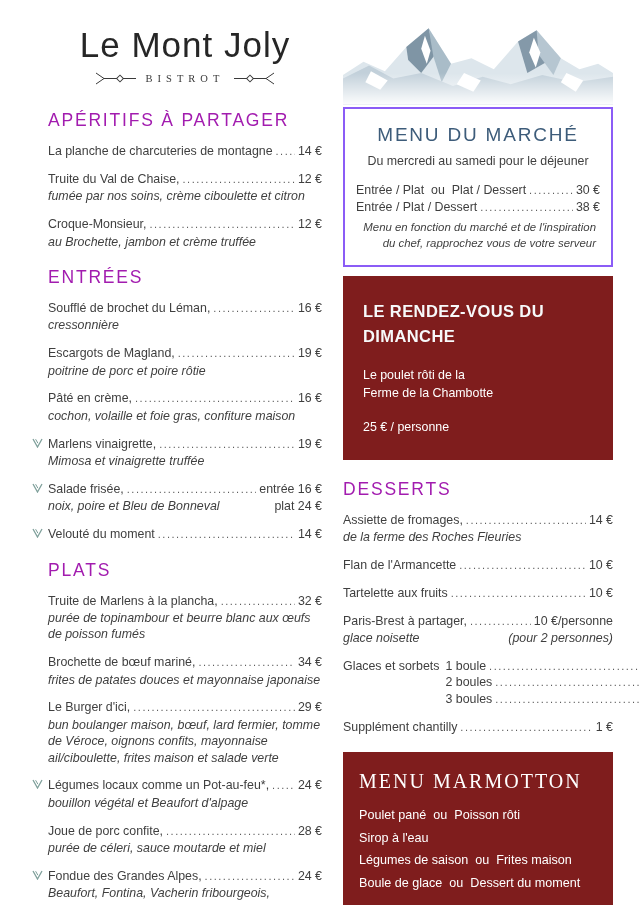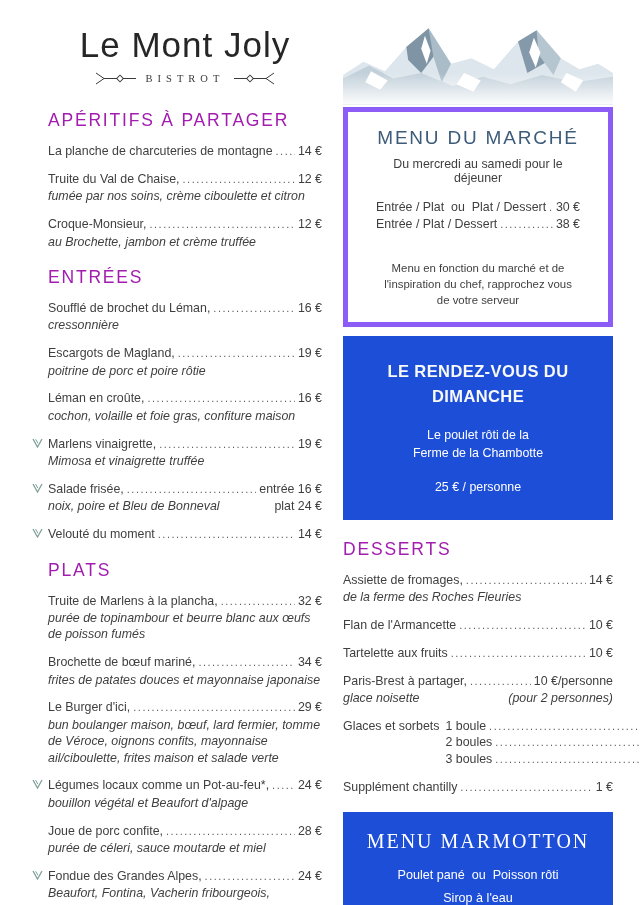--- a/index.html
+++ b/index.html
@@ -37,27 +37,27 @@
   .item-desc .desc-right.italic{font-style:italic;}
   .veg-mark{position:absolute;left:-16px;top:2px;line-height:0;}
   
   .glaces-row{display:flex;align-items:flex-start;}
   .glaces-row .item-name{margin-right:6px;}
   .glaces-col{flex:1;}
   .glaces-subrow{display:flex;align-items:baseline;}
   .glaces-label{white-space:nowrap;}
   
   .mountains{display:block;width:270px;height:96px;}
-  .market-box{border:5px solid #8b5cf6;padding:13px 28px 13px;text-align:center;margin-top:-1px;}
+  .market-box{border:2px solid #8b5cf6;padding:13px 11px 13px;text-align:center;margin-top:-1px;}
   .market-title{font-size:19px;letter-spacing:1.8px;color:#3d5c7a;margin:2px 0 8px;}
   .market-sub{font-size:12.4px;margin-bottom:15px;}
   .market-line{display:flex;align-items:baseline;font-size:12.4px;text-align:right;margin-bottom:3px;}
   .market-label{white-space:pre;}
-  .market-note{font-size:11.4px;margin-top:30px;line-height:1.4;padding:0 4px;}
-  .slate-box{background:#1d4ed8;color:#ffffff;text-align:center;}
+  .market-note{font-style:italic;font-size:11.4px;margin-top:6px;line-height:1.4;padding:0 4px;text-align:right;}
+  .slate-box{background:#7f1d1d;color:#ffffff;}
   .sunday-box{margin-top:9px;padding:23px 20px 26px;}
   .sunday-title{font-size:16.5px;font-weight:700;letter-spacing:0.4px;line-height:1.5;margin-bottom:19px;color:#f7f9fa;}
   .sunday-line{font-size:12.4px;line-height:1.42;}
   .sunday-price{font-size:12.4px;margin-top:17px;}
   .desserts{margin-top:19px;}
   .marmotton-box{margin-top:12px;padding:18px 16px 22px;}
   .marmotton-title{font-size:20px;font-weight:400;letter-spacing:2px;color:#ffffff;margin-bottom:11px;font-family:"Liberation Serif", serif;}
   .marmotton-line{font-size:12.6px;line-height:1.8;white-space:pre;}
   
   .footer{position:absolute;left:0;right:0;top:898px;}
@@ -139,21 +139,21 @@
           <span class="item-name">Escargots de Magland,</span>
           <span class="leader"></span>
           <span class="item-price">19 €</span>
         </div>
         <div class="item-desc">
           <span class="desc-text">poitrine de porc et poire rôtie</span>
         </div>
       </div>
       <div class="item">
         <div class="item-line">
-          <span class="item-name">Léman en croûte,</span>
+          <span class="item-name">Pâté en crème,</span>
           <span class="leader"></span>
           <span class="item-price">16 €</span>
         </div>
         <div class="item-desc">
           <span class="desc-text">cochon, volaille et foie gras, confiture maison</span>
         </div>
       </div>
       <div class="item">
         <span class="veg-mark"><svg width="11" height="10" viewBox="0 0 11 10">
             <path d="M1 1 L5.5 9 L10 1" fill="none" stroke="#7fa09b" stroke-width="1.3"></path>

